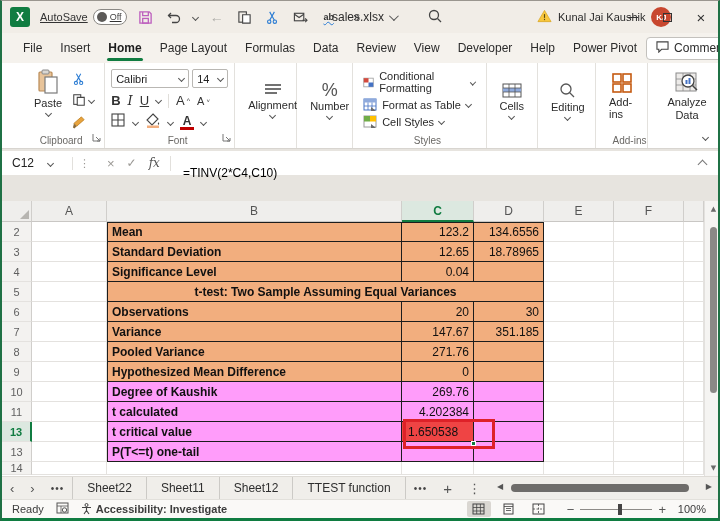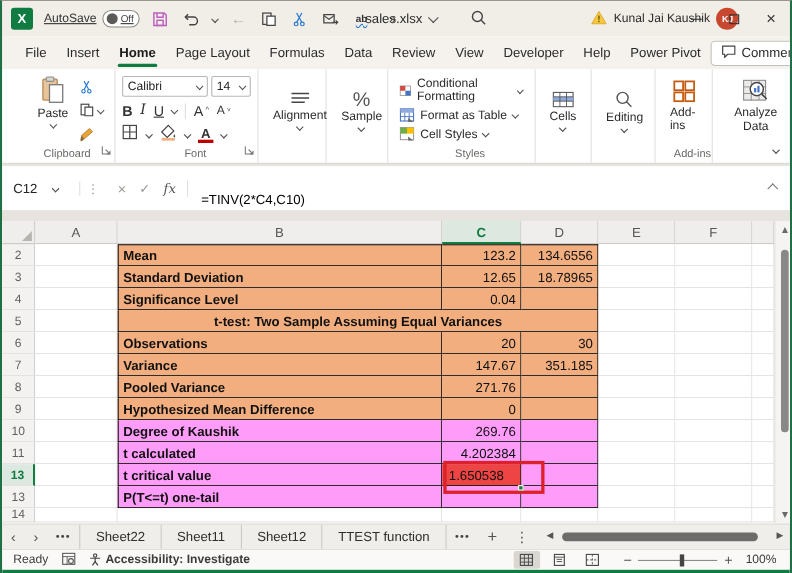--- a/index.html
+++ b/index.html
@@ -49,21 +49,21 @@
   .combo { border:1px solid #b9b7b3; border-radius:2px; background:#fff; font-size:11px; color:#222; display:flex; align-items:center; justify-content:space-between; padding:1px 4px; height:19px; }
   .fmt-row { display:flex; align-items:center; gap:7px; height:19px; }
   .fmtb { font-size:13px; color:#333; display:flex; align-items:center; gap:2px; }
   .stack { display:flex; flex-direction:column; align-items:center; justify-content:flex-start; gap:2px; padding:3px 7px; font-size:11px; color:#2b2b2b; }
   .styles-col { display:flex; flex-direction:column; gap:4px; padding:3px 4px; }
   .style-item { display:flex; align-items:center; gap:5px; font-size:11px; color:#2b2b2b; }
   .sm-chev { width:5px; height:5px; border-right:1.2px solid #555; border-bottom:1.2px solid #555; transform:rotate(45deg); display:inline-block; }
   .ribbon-collapse { position:absolute; right:10px; bottom:4px; }
   
   .fzone { position:absolute; top:148px; left:0; right:0; height:52px; background:#E7E4DF; }
-  .fbar { position:absolute; top:2px; left:0; right:0; height:40px; background:#fff; display:flex; align-items:center; }
+  .fbar { position:absolute; top:2px; left:0; right:0; height:24px; background:#fff; display:flex; align-items:center; }
   .namebox { width:70px; padding-left:10px; font-size:12px; color:#222; display:flex; align-items:center; gap:14px; }
   .vdots { color:#9a9894; font-size:11px; letter-spacing:1px; padding:0 6px; border-left:1px solid #E2E0DC; }
   .fxbtns { display:flex; align-items:center; gap:12px; padding:0 10px; border-right:1px solid #E2E0DC; }
   .gray-x { color:#9a9894; font-size:13px; }
   .gray-check { color:#9a9894; font-size:12px; }
   .fx { font-family:"DejaVu Serif", serif; font-style:italic; font-size:12px; color:#555; }
   .ftext { padding-left:12px; font-size:12px; color:#000000; flex:1;margin-top:19px; }
   .fcollapse { padding-right:12px; color:#777; }
   .up-chev { width:7px; height:7px; border-left:1.4px solid #777; border-top:1.4px solid #777; transform:rotate(45deg); display:inline-block; }
   
@@ -325,21 +325,21 @@
             <path d="M2 2 h16 M2 6 h16 M2 10 h12" stroke="#444" stroke-width="1.4"></path>
           </svg>
         <span>Alignment</span>
         <span class="sm-chev"></span>
       </div>
     </div>
 
     <div class="rgroup" style="width:56px;">
       <div class="stack" style="margin:auto;">
         <span style="font-size:18px; color:#555; line-height:16px;">%</span>
-        <span>Sample</span>
+        <span>Number</span>
         <span class="sm-chev"></span>
       </div>
     </div>
 
     <div class="rgroup" style="width:152px;">
       <div class="styles-col">
         <div class="style-item">
           <svg width="14" height="13" viewBox="0 0 14 13">
               <rect x="1" y="1" width="12" height="11" fill="none" stroke="#9a9a9a"></rect>
               <rect x="1" y="1" width="6" height="5.5" fill="#D34A3E"></rect>

